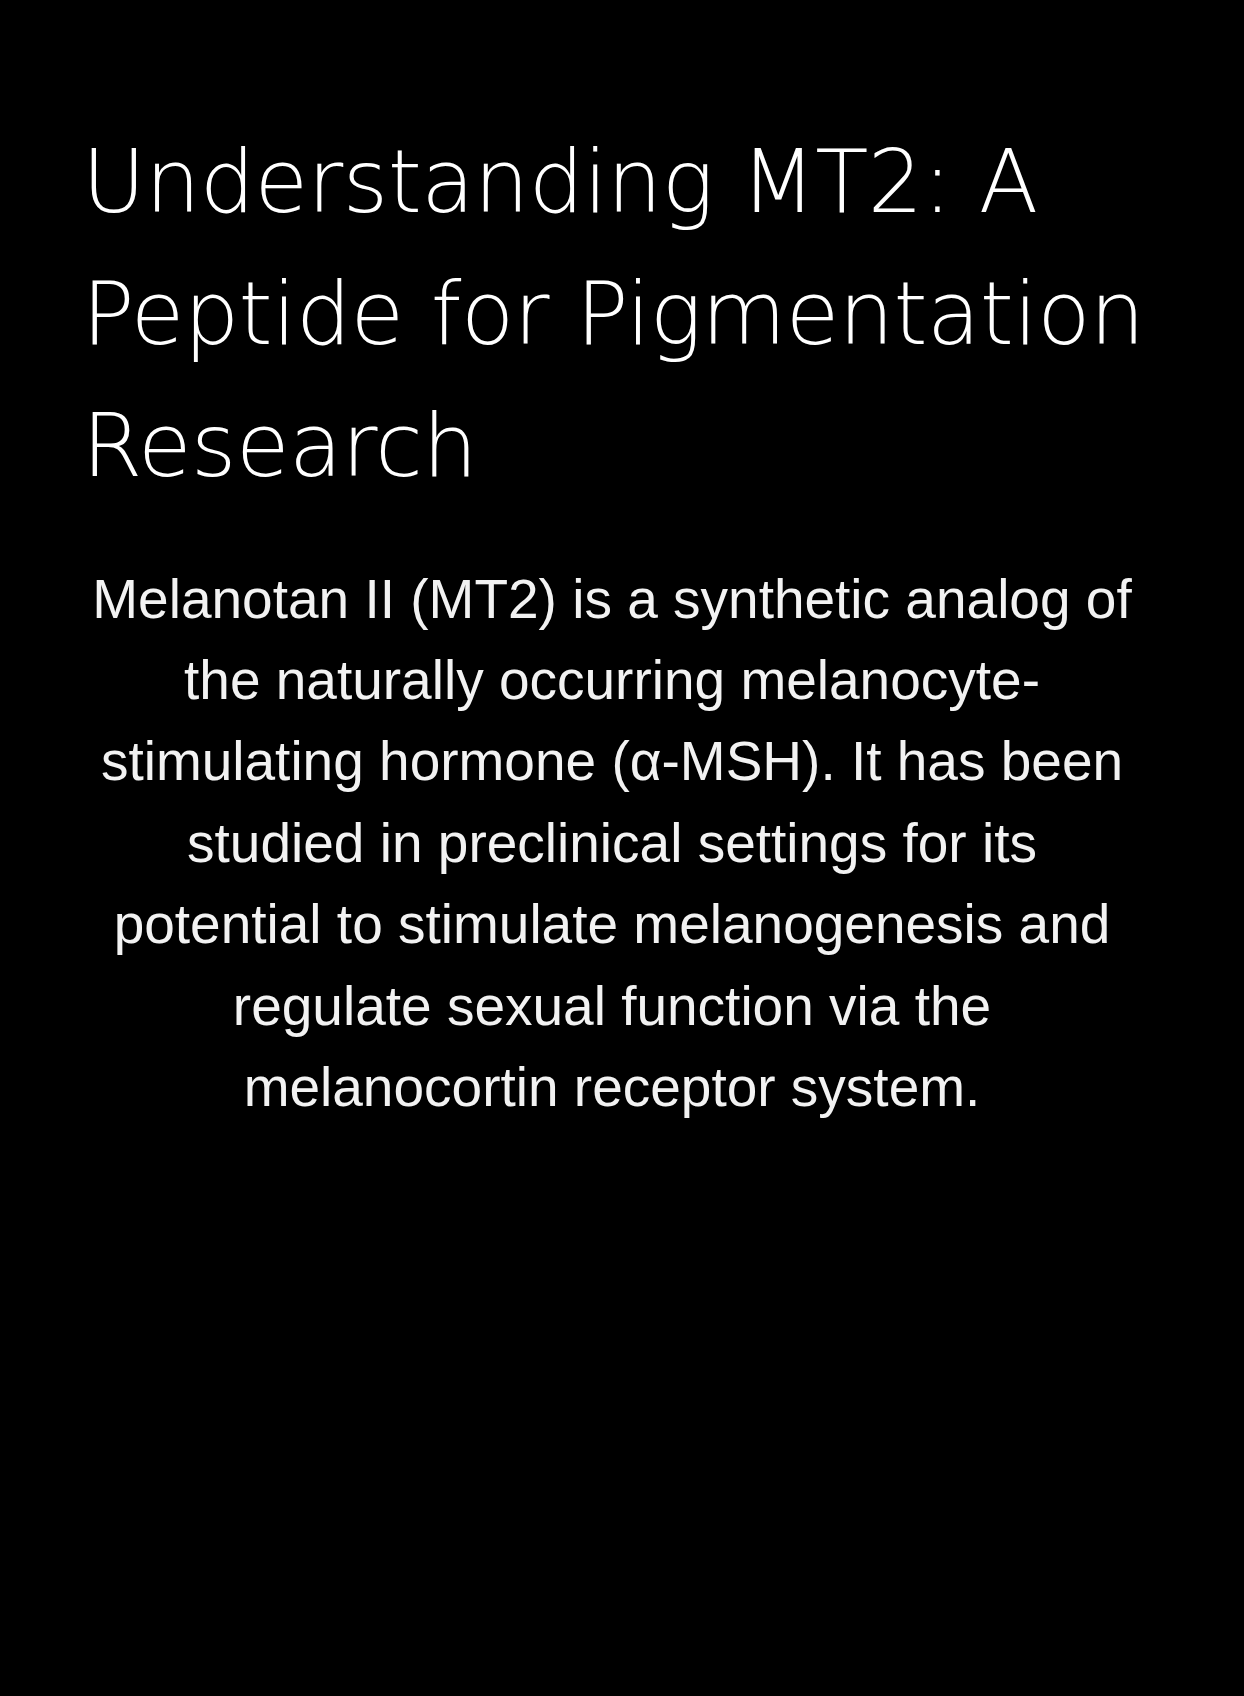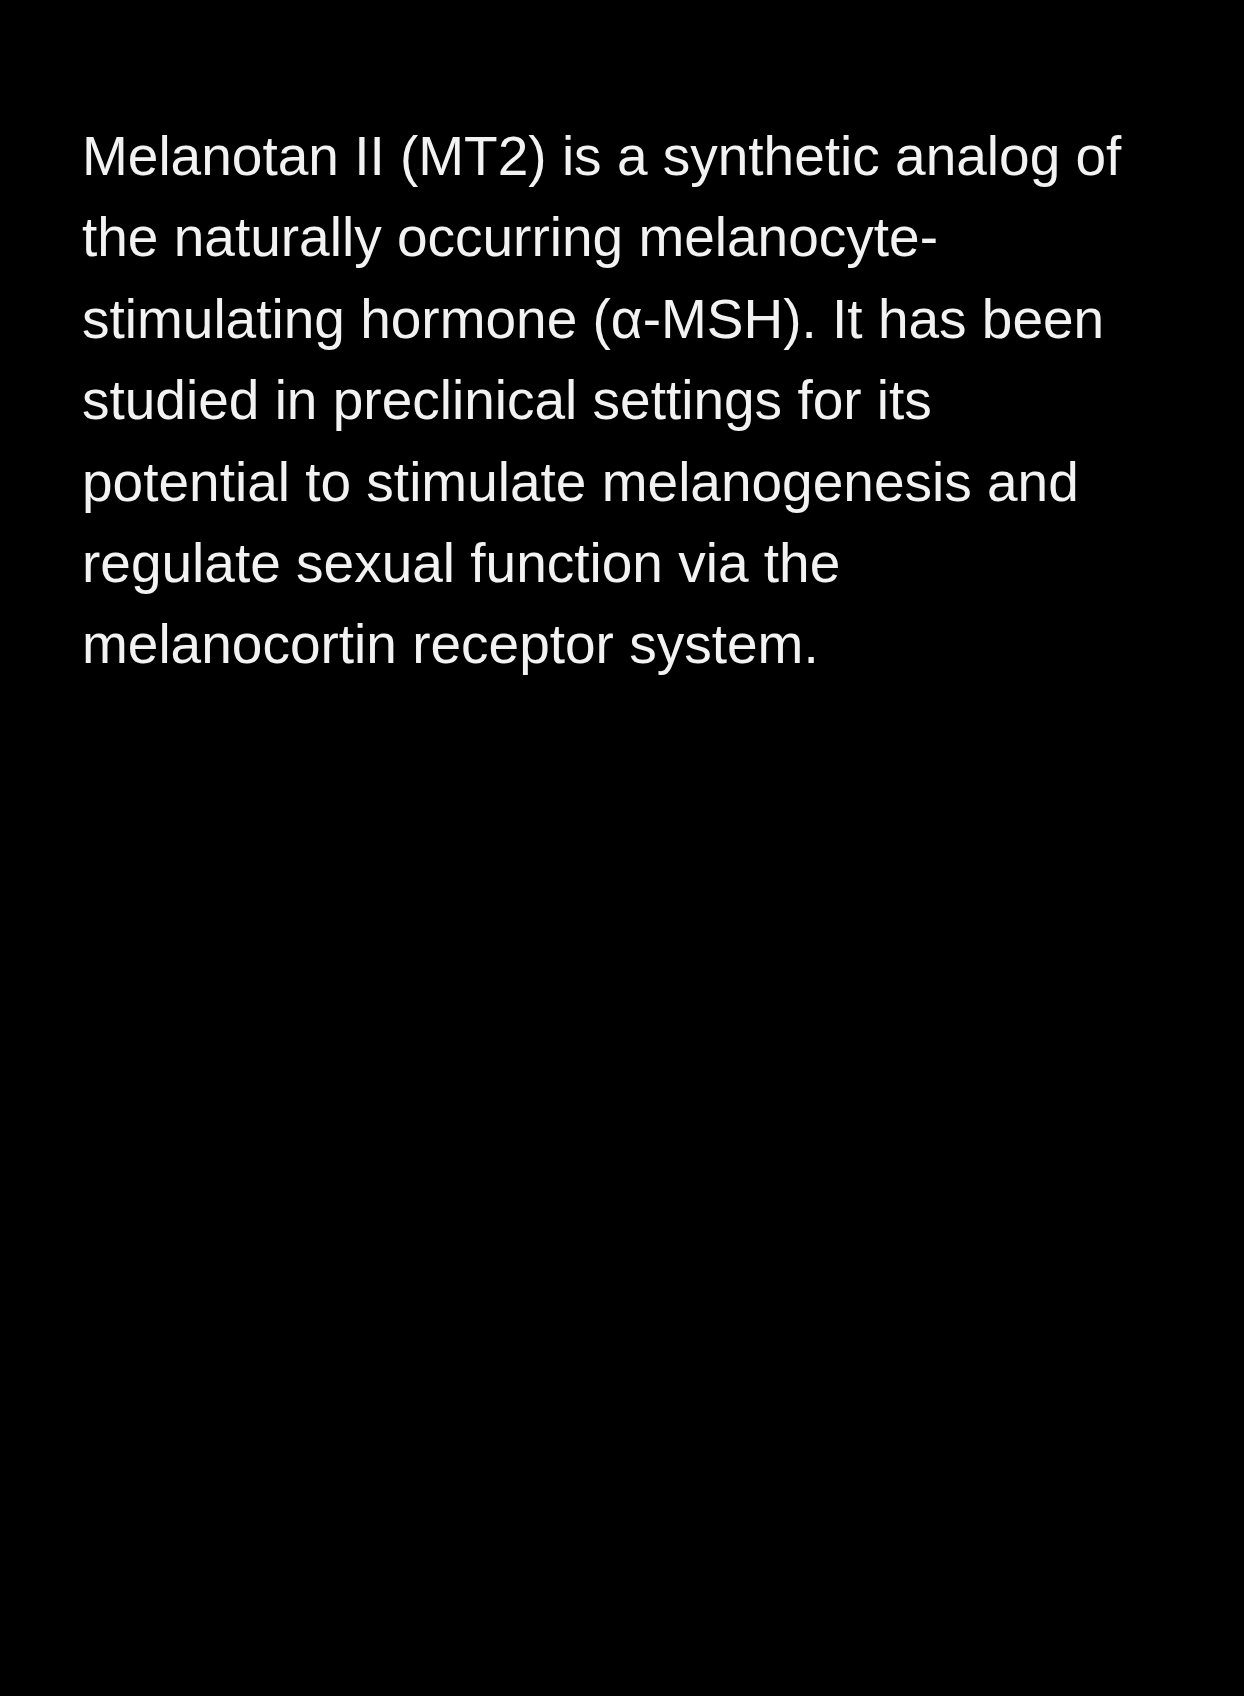--- a/index.html
+++ b/index.html
@@ -34,25 +34,27 @@
   }
   .body-paragraph {
     color: #f2f2f2;
     font-family: "Liberation Sans", sans-serif;
     font-weight: 400;
     font-size: 55px;
     line-height: 1.48;
     letter-spacing: 0px;
     margin: 0 0 56px 0;
     max-width: 1060px;
+    text-align: center;
   }
   .body-paragraph:last-child {
     margin-bottom: 0;
   }
 </style>
 </head>
 <body>
 
 <div class="page">
+  <h1 class="article-title">Understanding MT2: A Peptide for Pigmentation Research</h1>
 
   <p class="body-paragraph">Melanotan II (MT2) is a synthetic analog of the naturally occurring melanocyte-stimulating hormone (α-MSH). It has been studied in preclinical settings for its potential to stimulate melanogenesis and regulate sexual function via the melanocortin receptor system.</p>
 
 </div>
 
 </body></html>

